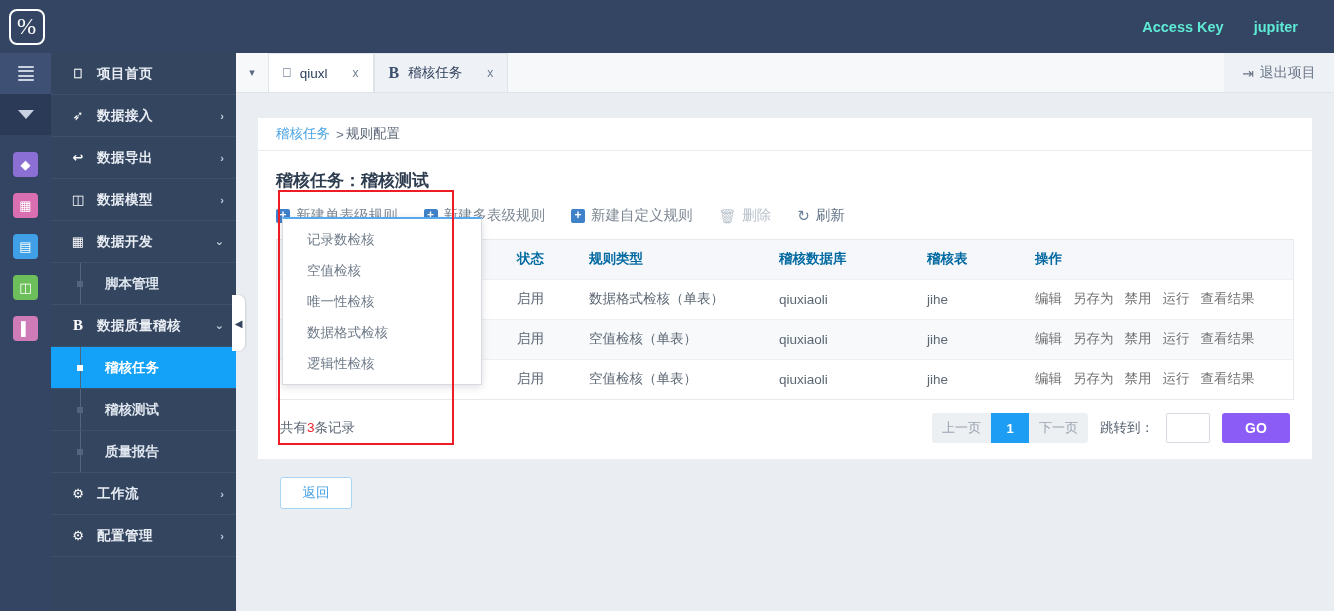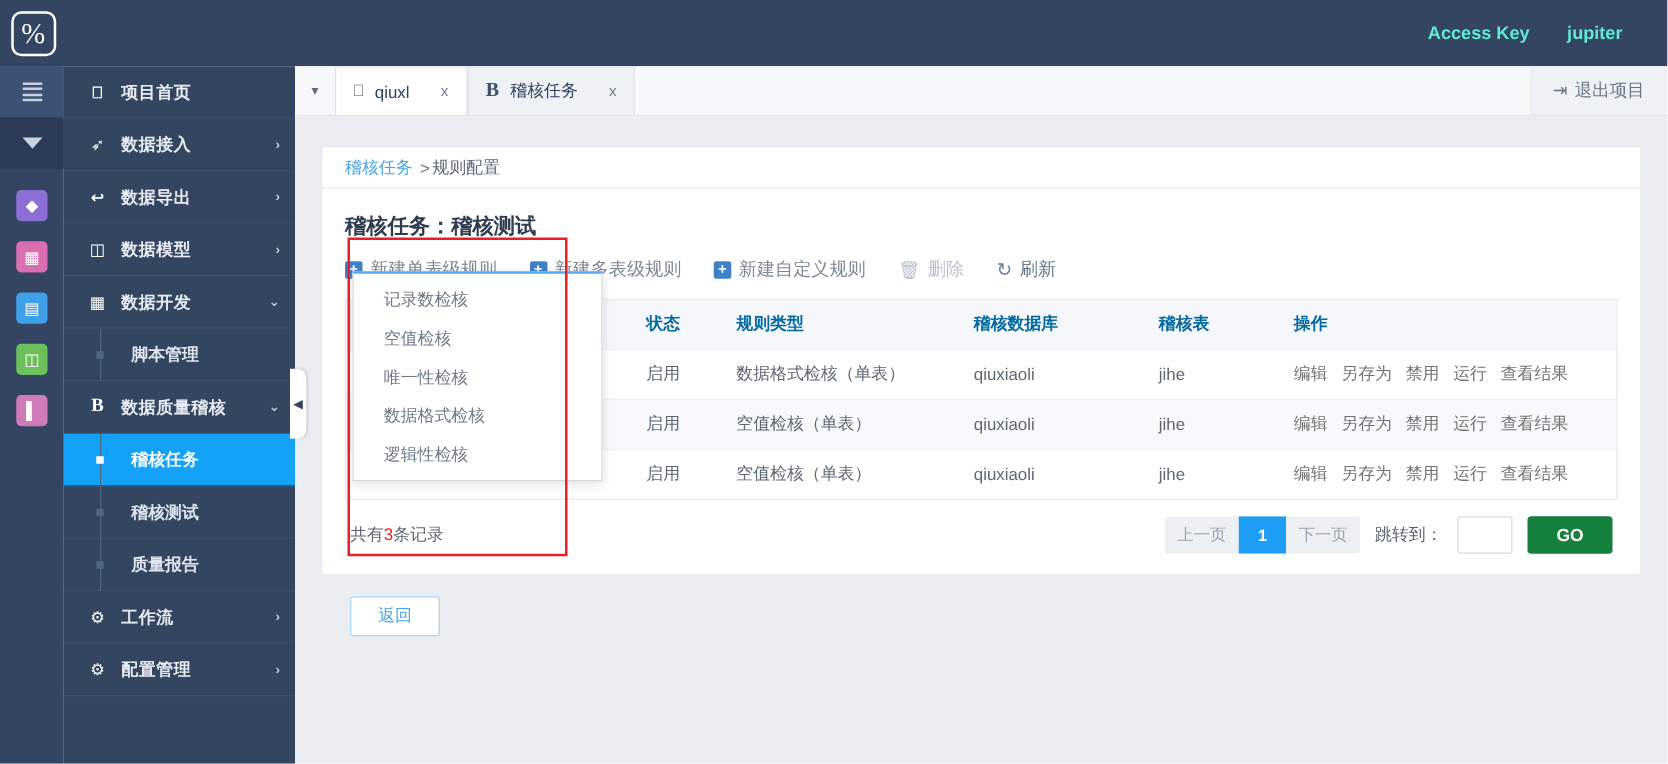--- a/index.html
+++ b/index.html
@@ -196,21 +196,21 @@
     cursor: pointer; padding: 0 10px;
   }
   .pg-btn.cur { background: #1e9df5; color: #ffffff; font-weight: bold; min-width: 38px; }
   .jump-label { font-size: 13.5px; color: #55616f; }
   .jump-input {
     width: 44px; height: 30px; border: 1px solid #d6dbe1; border-radius: 2px;
     background: #fff; outline: none; font-size: 13px; text-align: center;
     font-family: "Liberation Sans", sans-serif;
   }
   .go-btn {
-    width: 68px; height: 30px; background: #15803d; color: #fff; border: none;
+    width: 68px; height: 30px; background: #8b5cf6; color: #fff; border: none;
     border-radius: 3px; font-size: 14px; font-weight: bold; cursor: pointer;
     font-family: "Liberation Sans", sans-serif;
   }
 
   .back-row { padding: 18px 0 0 22px; }
   .back-btn {
     width: 72px; height: 32px; border: 1px solid #a8d5f5; border-radius: 3px;
     background: #ffffff; color: #4ba3e3; font-size: 13.5px; cursor: pointer;
     font-family: "Liberation Sans", sans-serif;
   }

